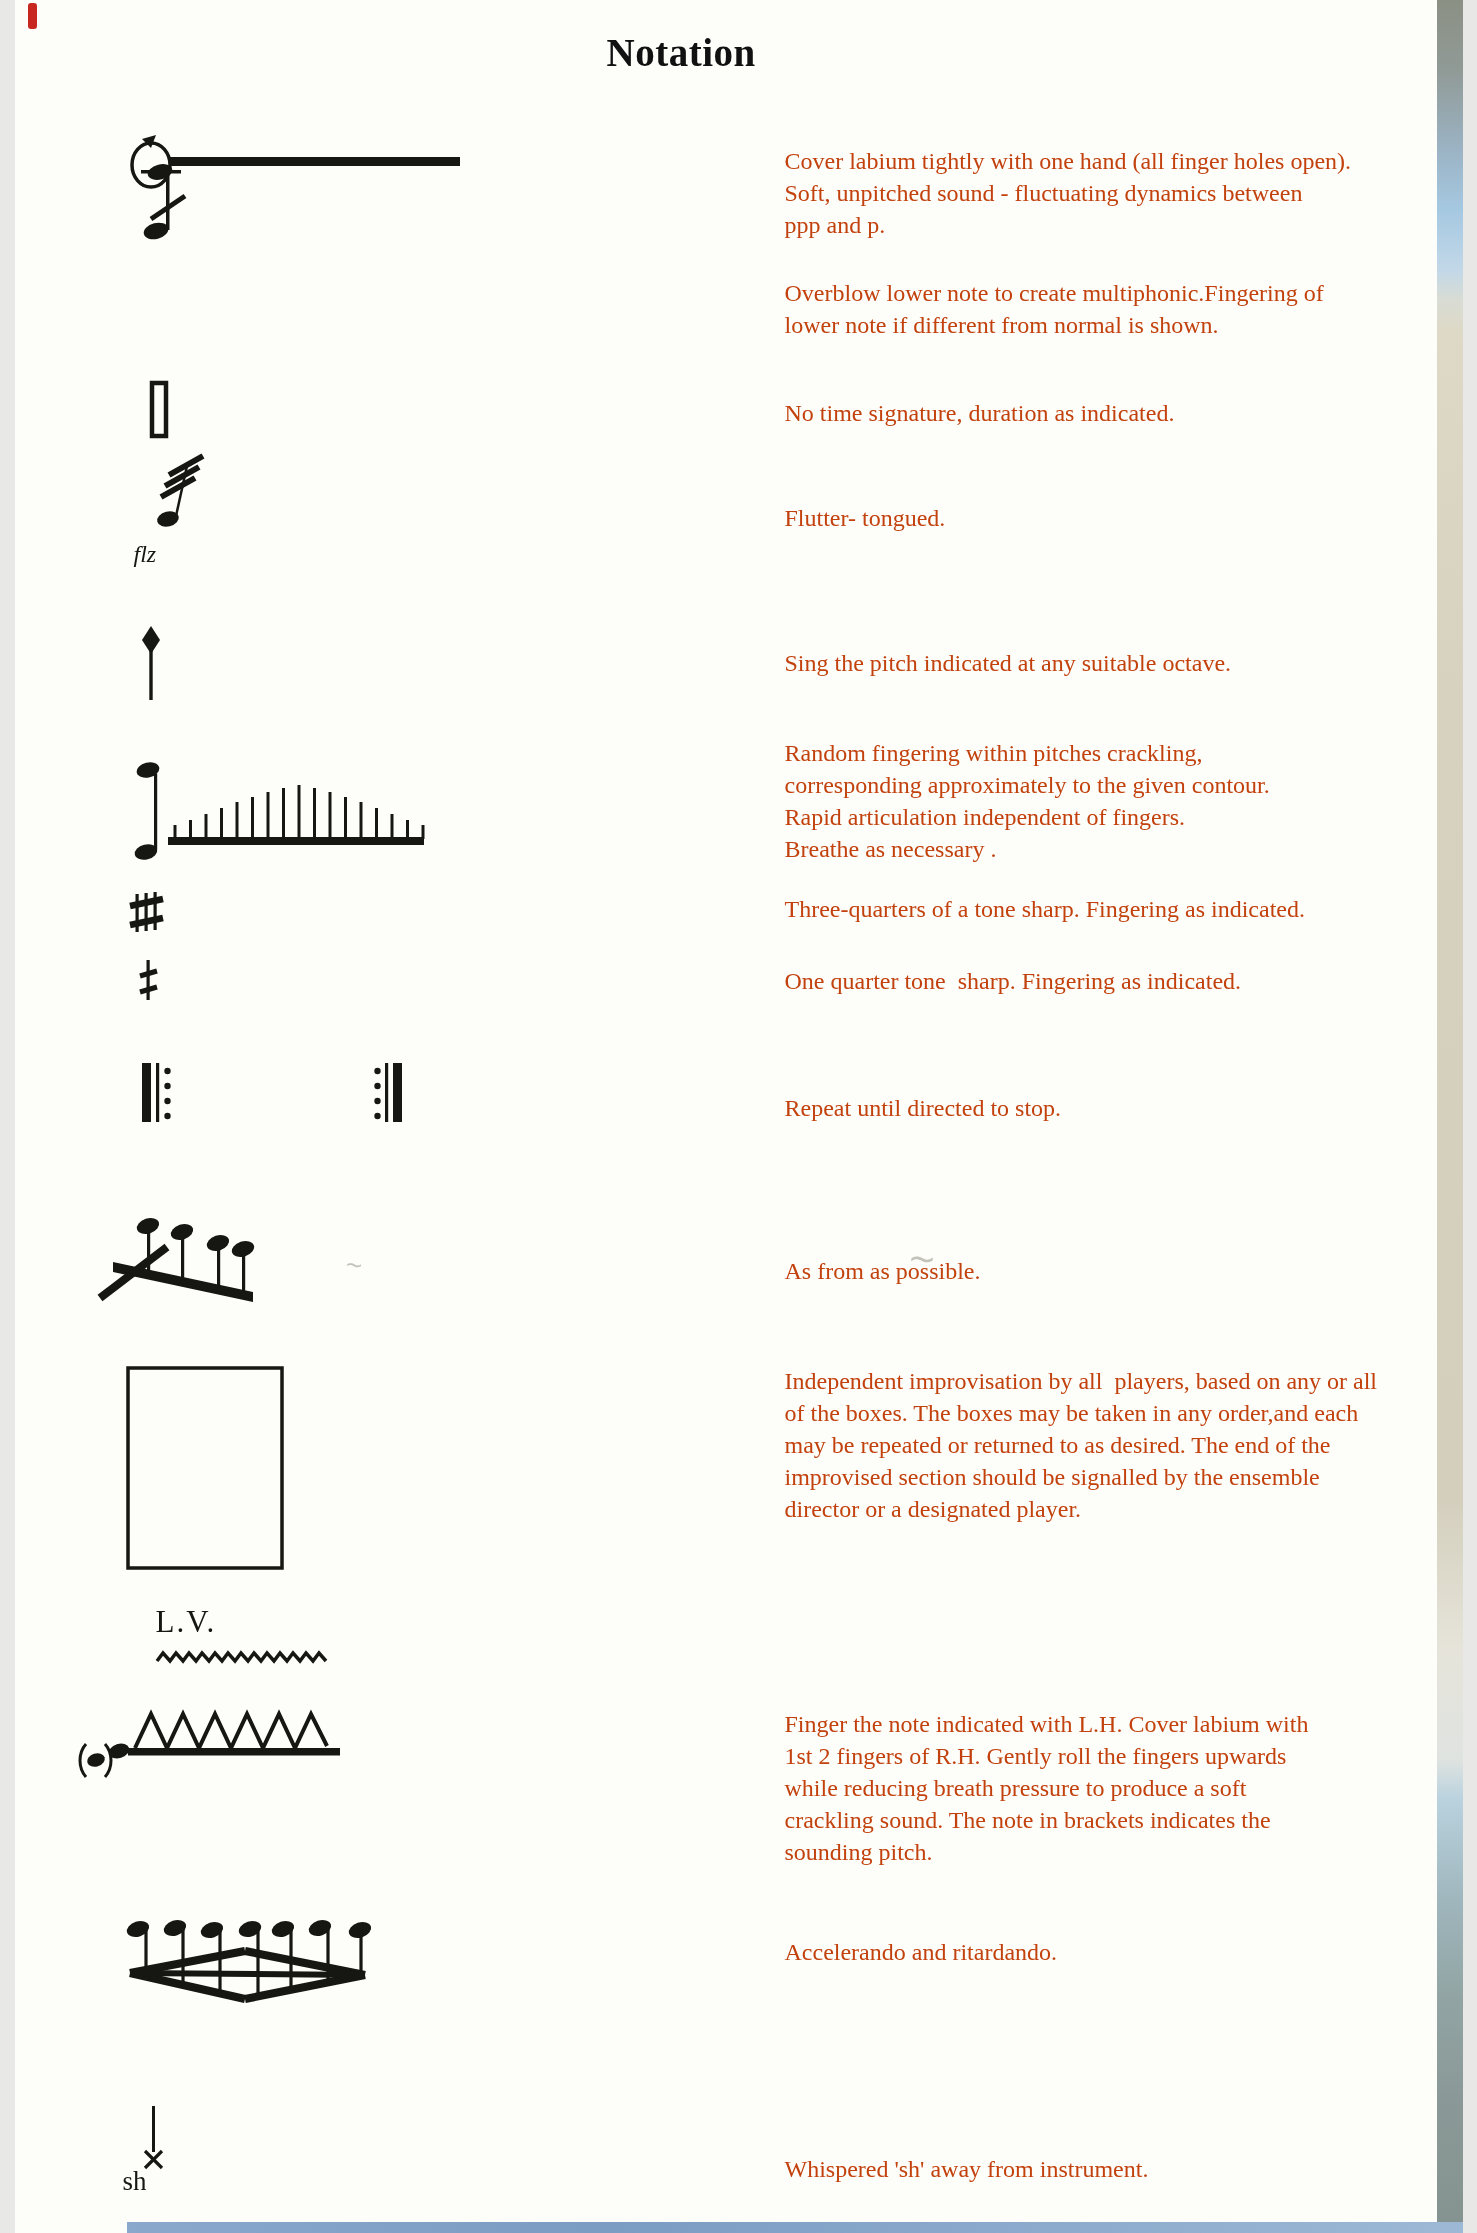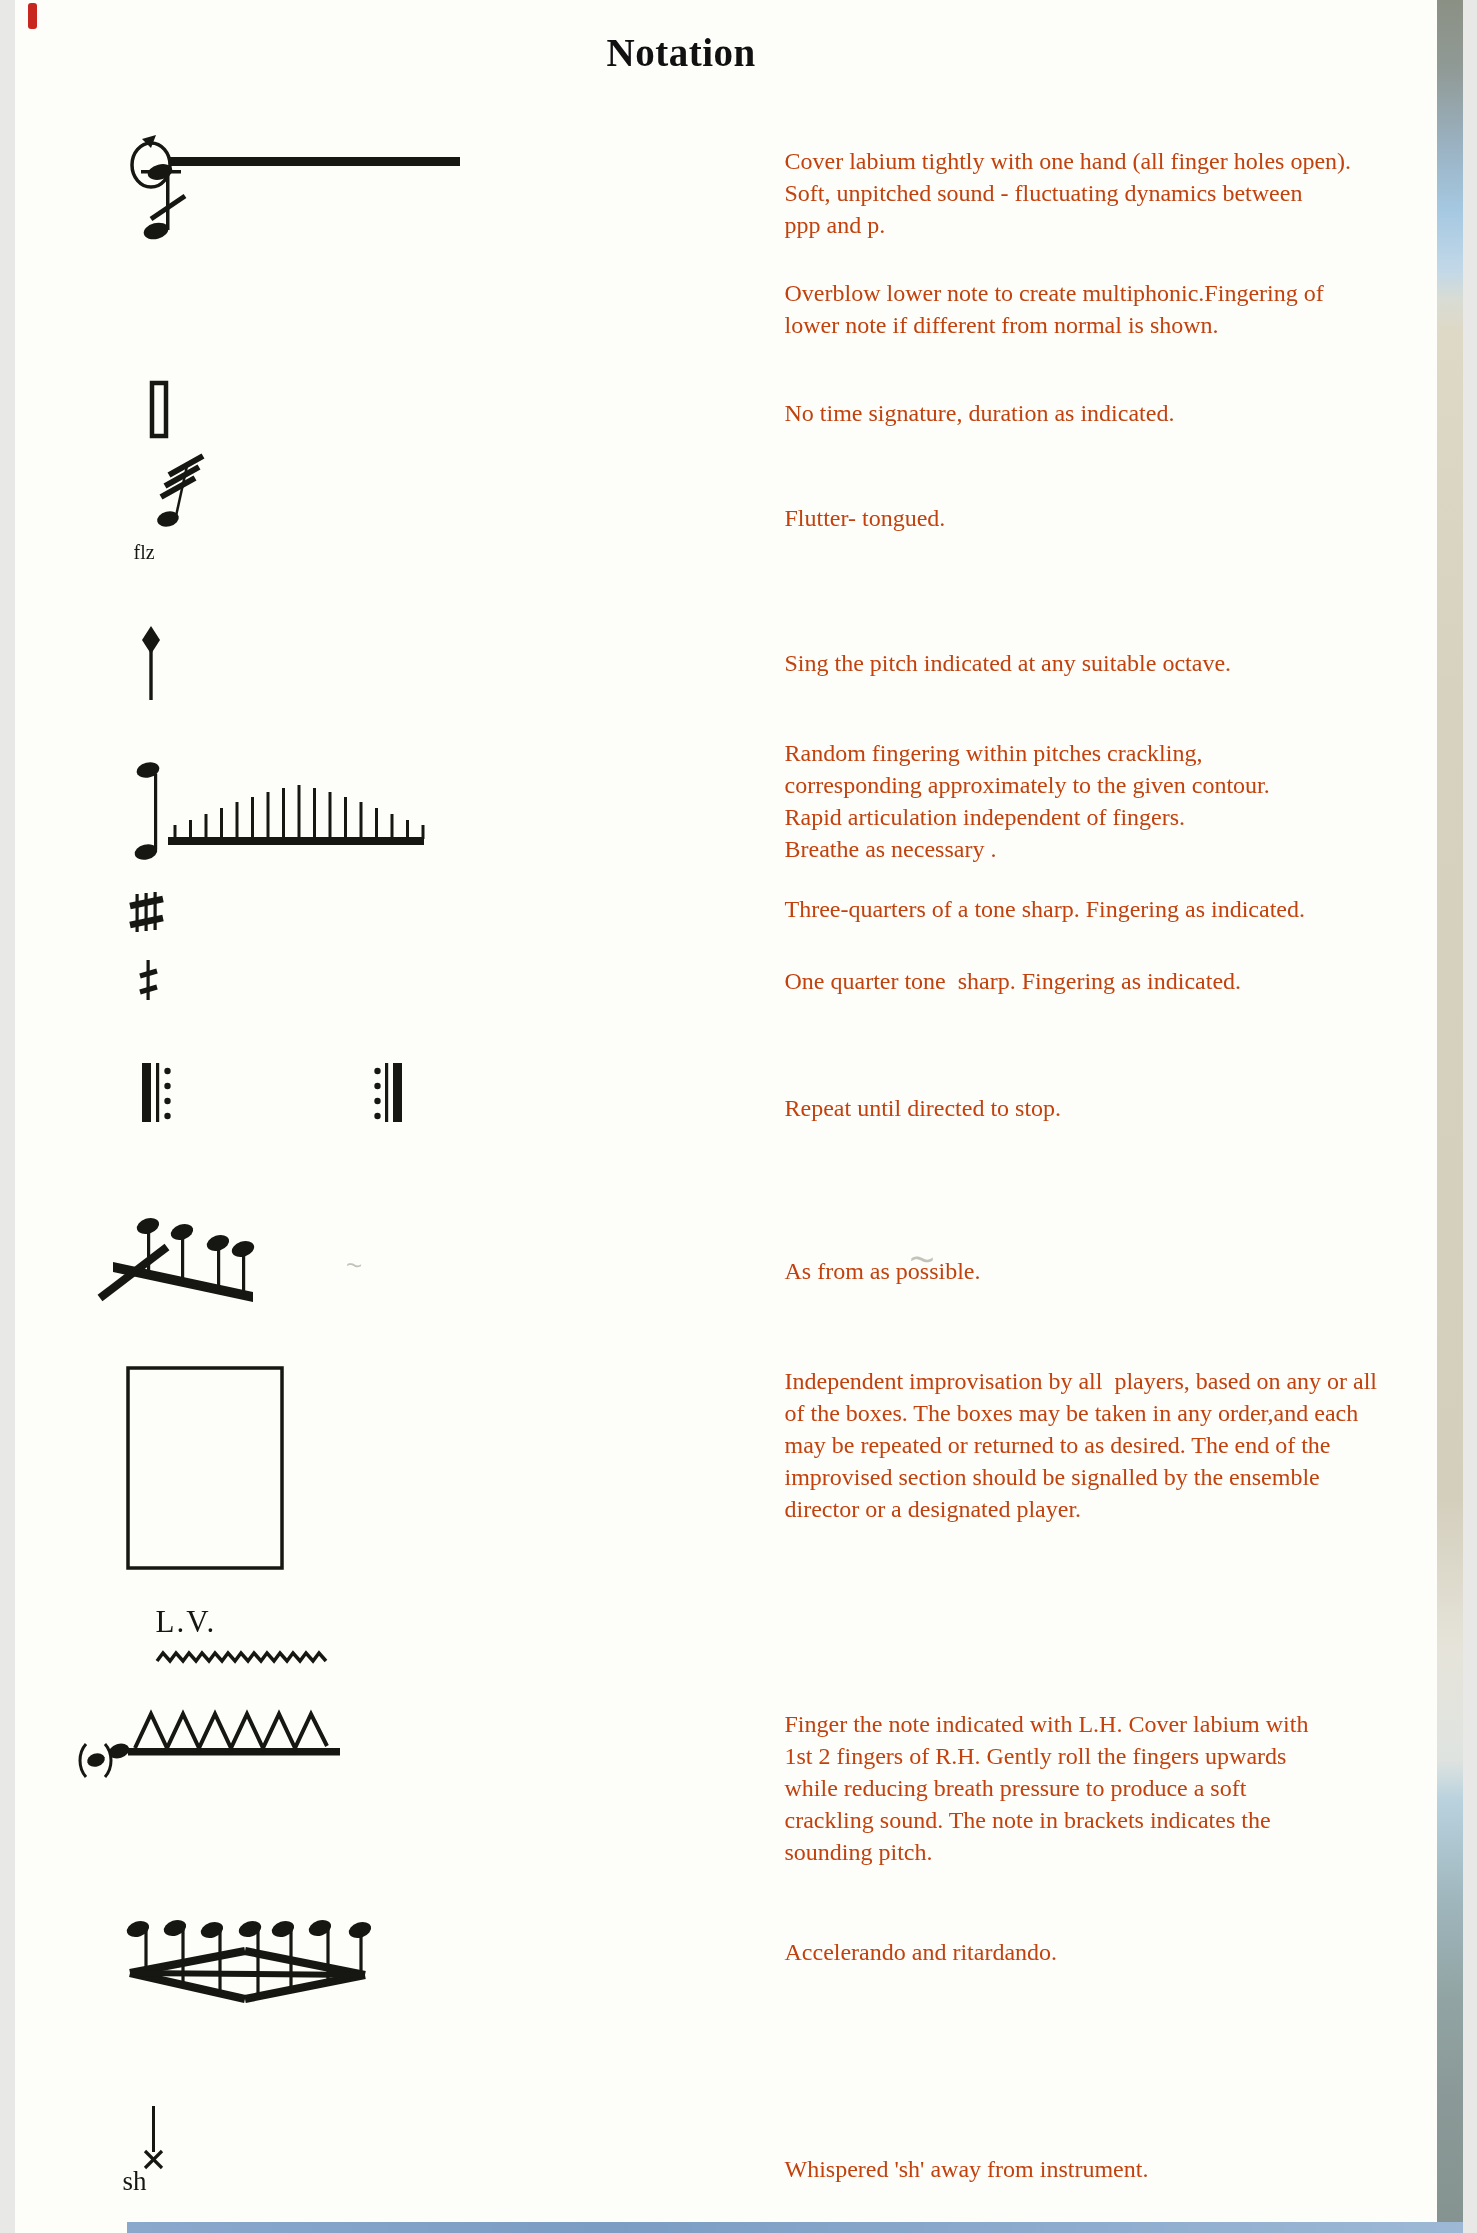--- a/index.html
+++ b/index.html
@@ -14,21 +14,21 @@
   }
   .desc{
     position:absolute;left:770px;width:705px;
     font-size:24px;line-height:32px;white-space:pre-wrap;color:#c2410c;
   }
   .d1{top:145px;} .d2{top:277px;} .d3{top:397px;} .d4{top:502px;}
   .d5{top:647px;} .d6{top:737px;} .d7{top:893px;} .d8{top:965px;}
   .d9{top:1092px;} .d10{top:1255px;} .d11{top:1365px;} .d12{top:1633px;}
   .d13{top:1708px;} .d14{top:1936px;} .d15{top:2153px;}
   .symlabel{position:absolute;color:#161613;}
-  .flz{left:119px;top:541px;font-size:20px;}
+  .flz{left:119px;top:541px;font-size:24px;font-style:italic;}
   .lv{left:141px;top:1604px;font-size:31px;letter-spacing:2px;}
   .sh{left:108px;top:2166px;font-size:27px;}
   .symbols{position:absolute;left:0;top:0;}
   .edge-strip{
     position:absolute;top:0;right:0;width:26px;height:2233px;
     background:linear-gradient(to bottom,
       #8b9084 0%, #909a96 3.1%, #9bb3c4 6.7%, #a5c8e1 9.4%,
       #c2d8e8 12.1%, #d8dcd4 13.4%, #ded9c7 14.8%, #d7d2c0 31.3%,
       #d4cfbd 67.2%, #e6e4da 73.9%, #dfe3e0 78.8%, #b9d2de 80.6%,
       #9fb6bd 85.1%, #91a4a3 89.6%, #8a9997 94%, #859390 100%);

